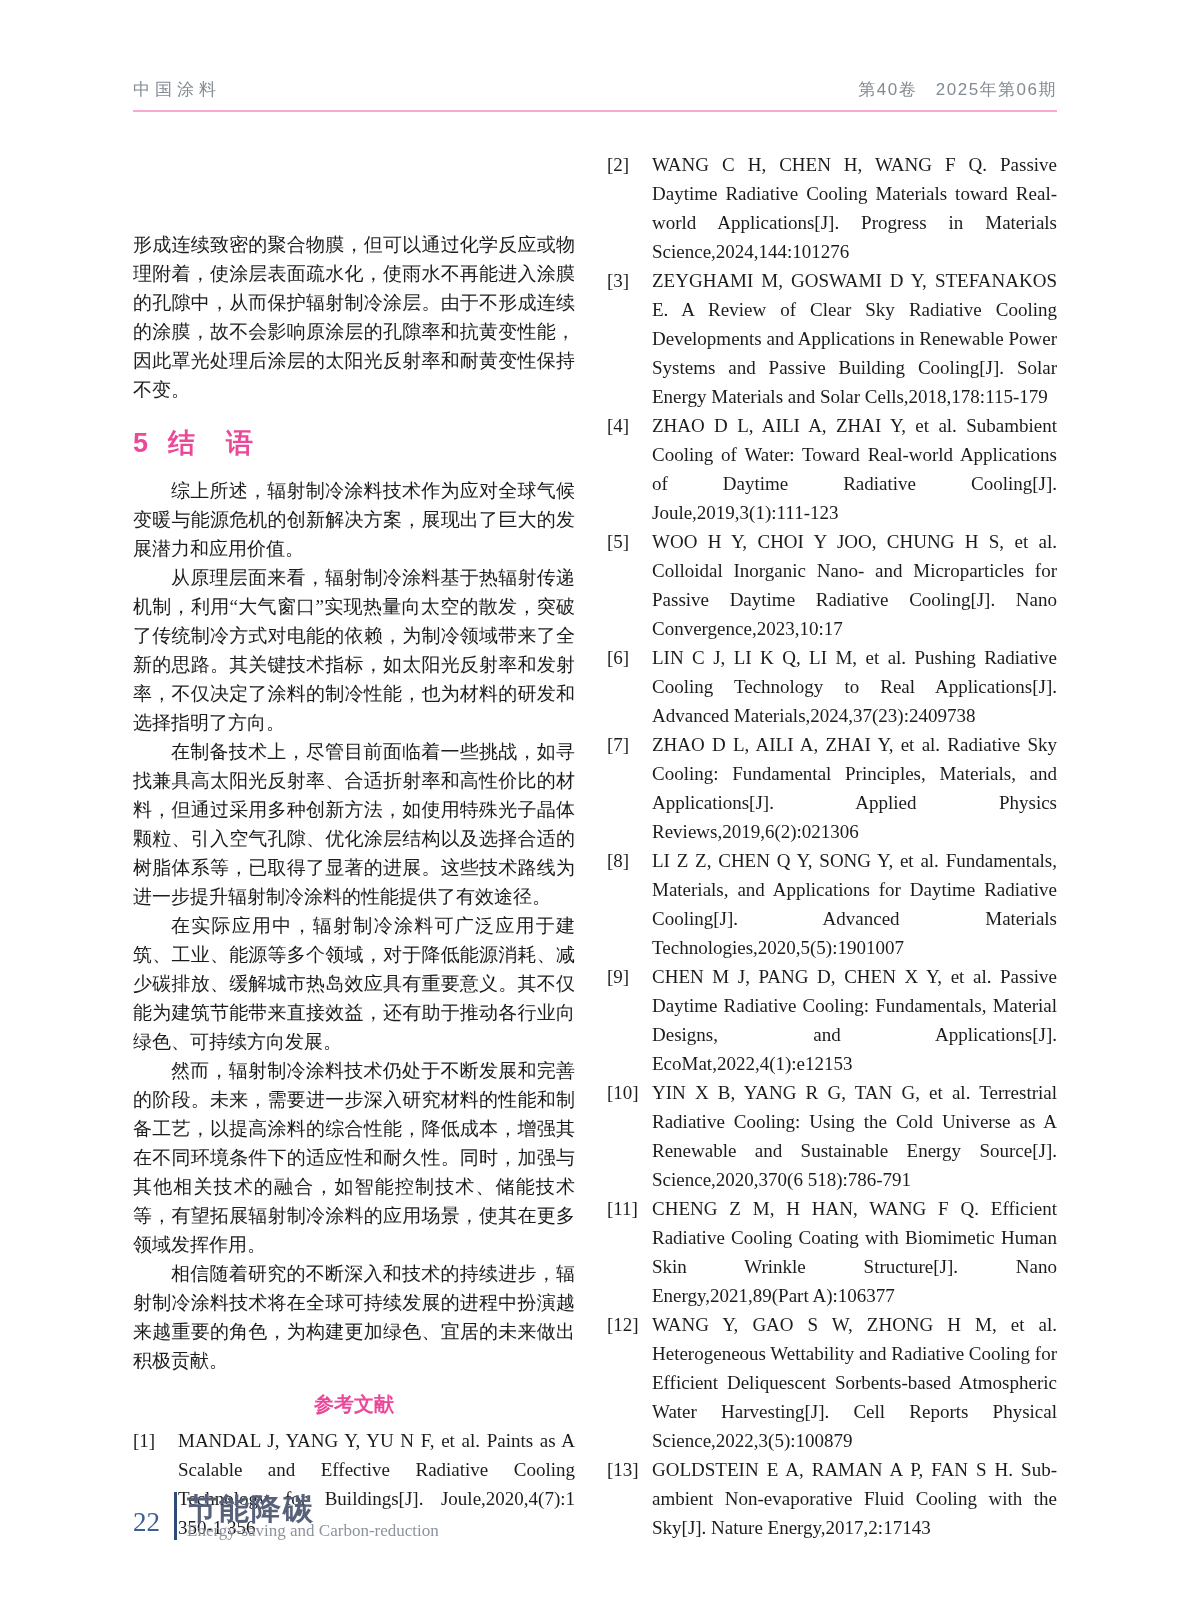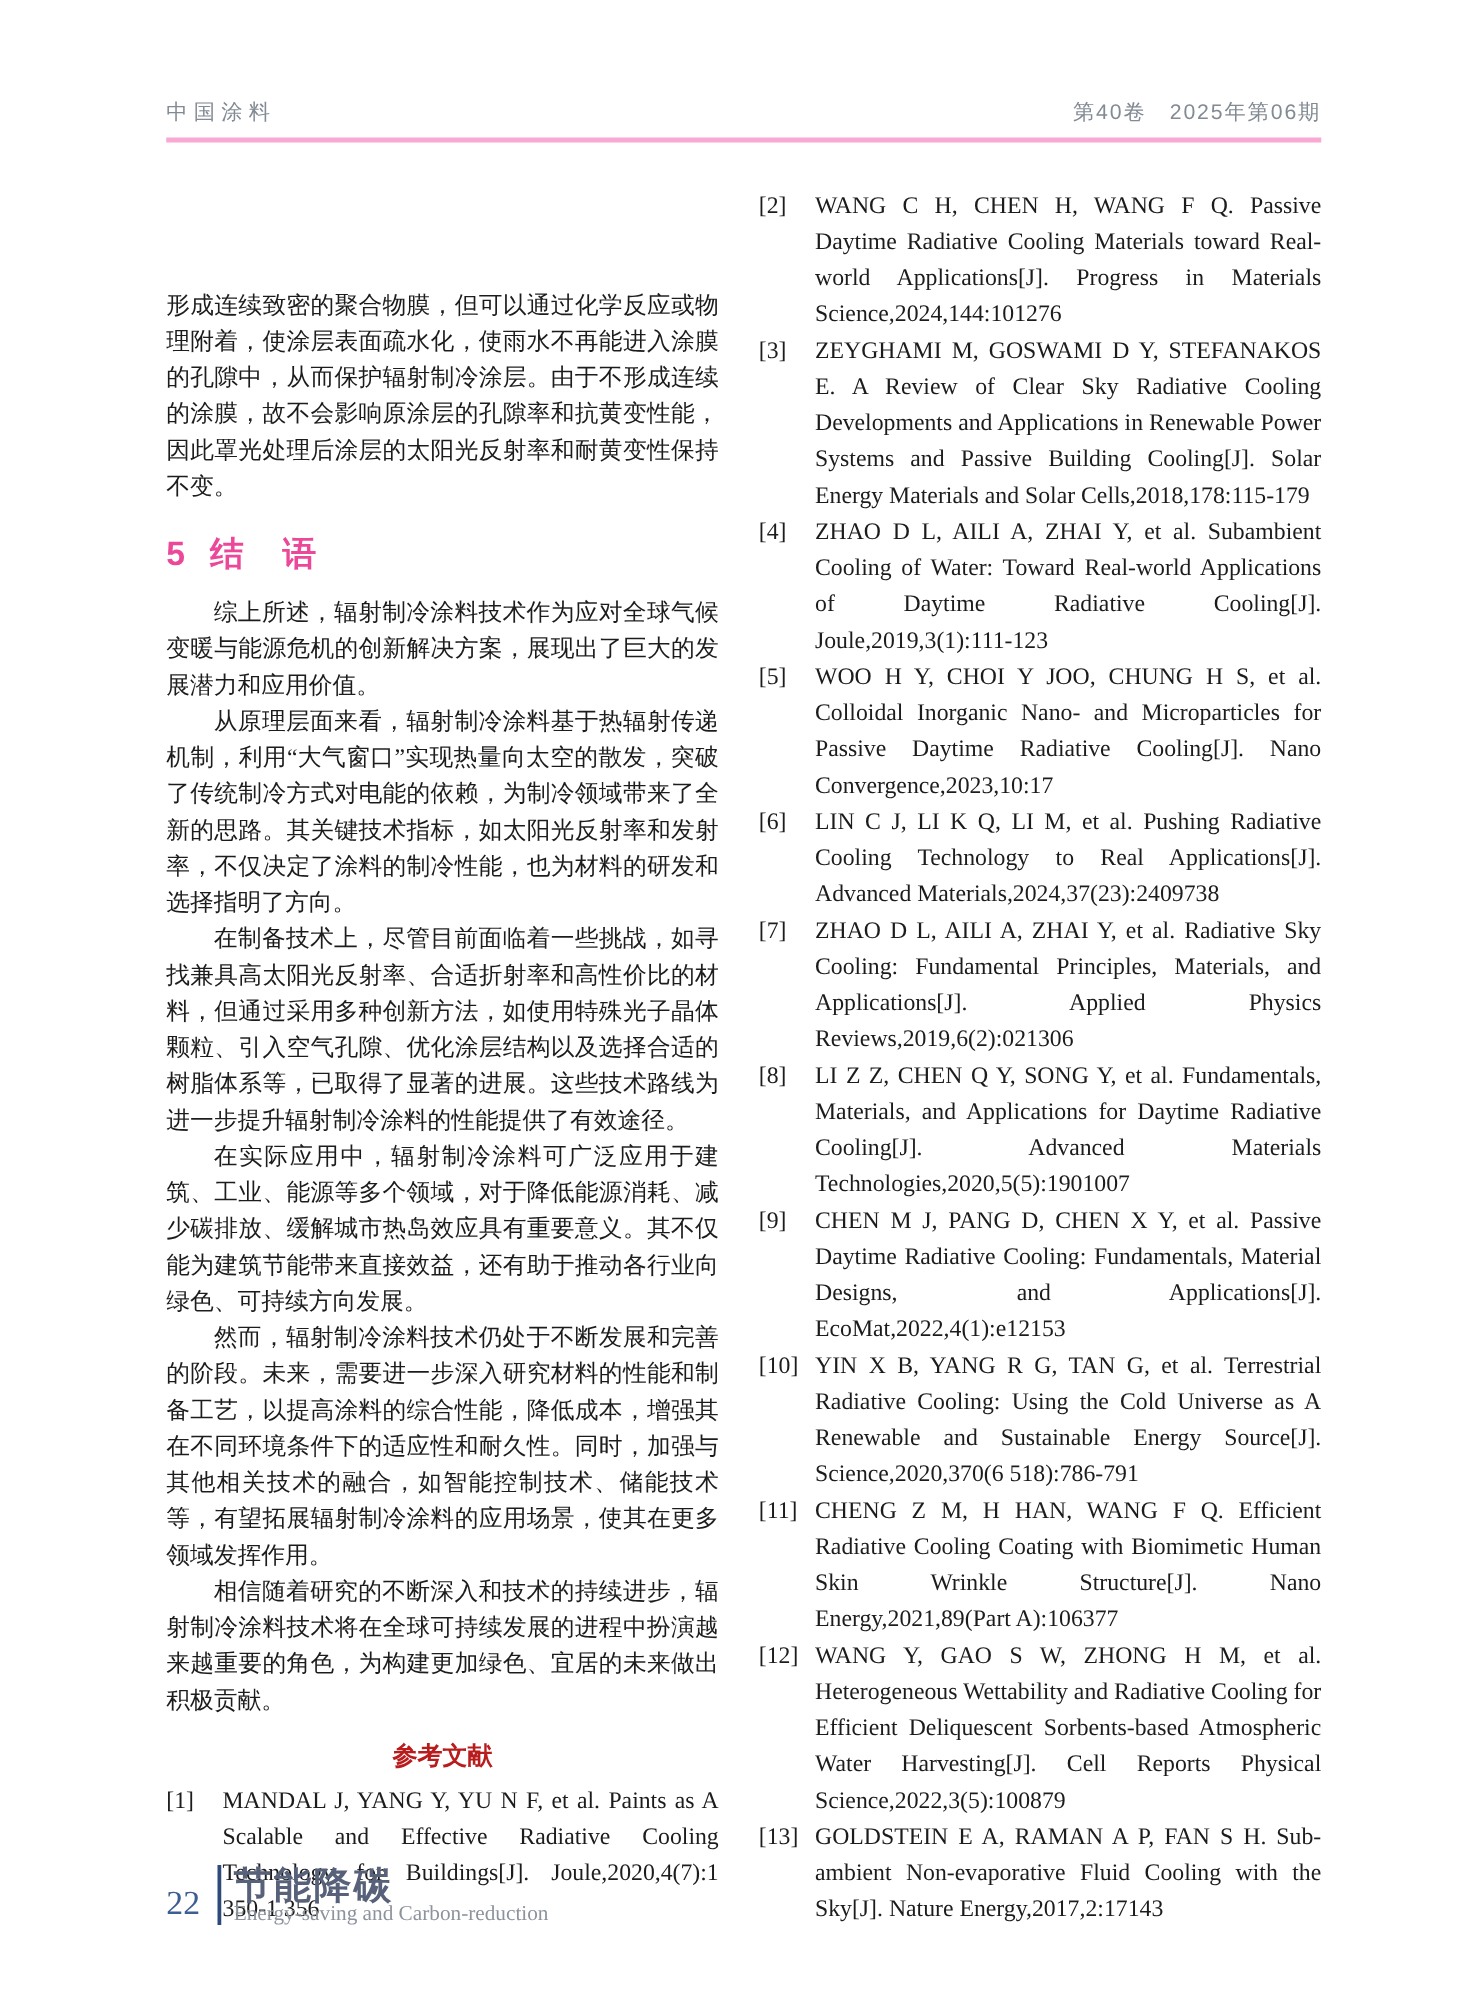--- a/index.html
+++ b/index.html
@@ -16,21 +16,21 @@
   
   .page-header {
     position: absolute;
     left: 133px;
     right: 130px;
     top: 78px;
     display: flex;
     justify-content: space-between;
     align-items: flex-end;
     padding-bottom: 9px;
-    border-bottom: 4px solid #f9a8d4;
+    border-bottom: 2px solid #f9a8d4;
     font-family: "Liberation Sans", "DejaVu Sans", sans-serif;
     color: #828a93;
     font-size: 17px;
   }
   .journal-name { letter-spacing: 5px; }
   .issue-info { letter-spacing: 1.5px; }
   
   .columns {
     position: absolute;
     left: 133px;
@@ -59,21 +59,21 @@
     letter-spacing: 2px;
   }
   .section-heading .sec-num { margin-right: 18px; }
   
   .ref-title {
     font-family: "Liberation Sans", "DejaVu Sans", sans-serif;
     font-size: 20px;
     font-weight: 700;
     text-align: center;
     margin: 16px 0 8px 0;
-    color: #b91c1c;
+    color: #ec4899;
   }
   .ref-item {
     display: flex;
     font-size: 19px;
     line-height: 29px;
   }
   .ref-label {
     flex: 0 0 45px;
     text-align: left;
   }

